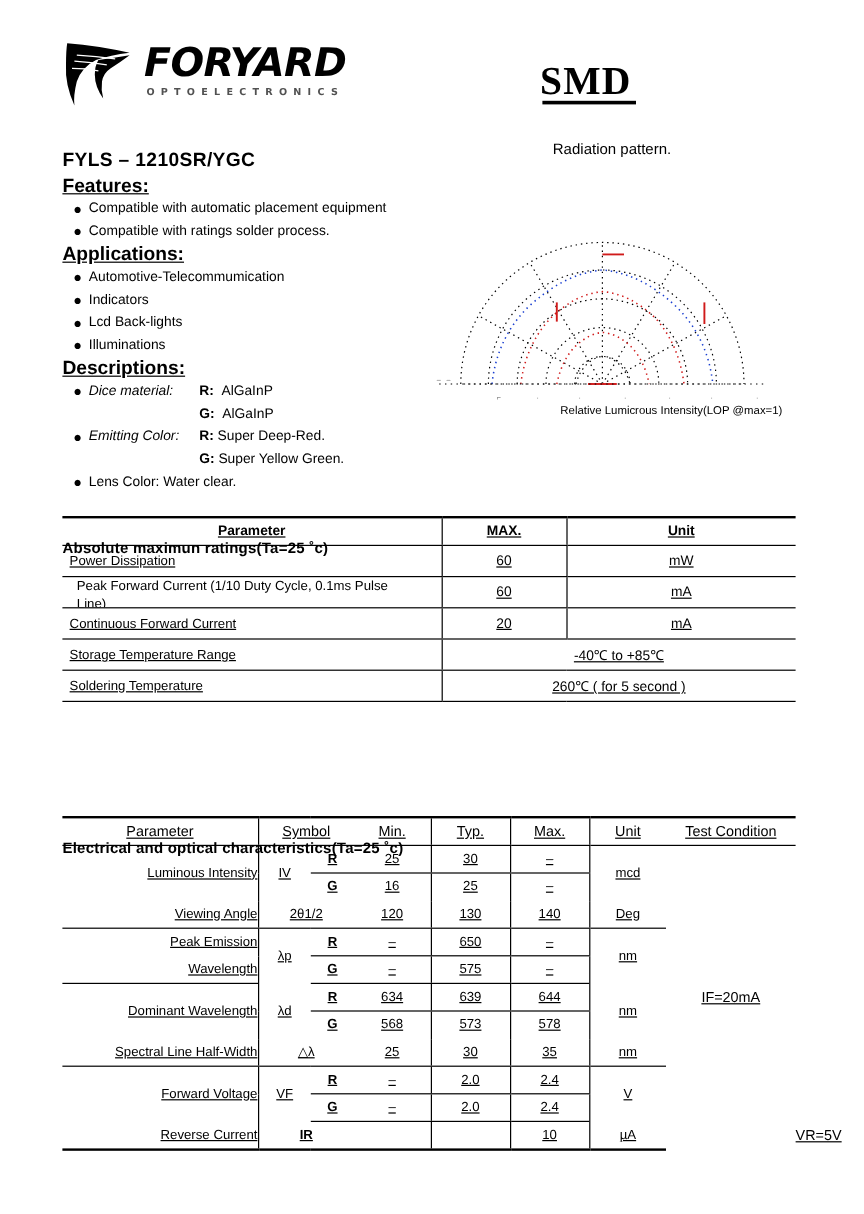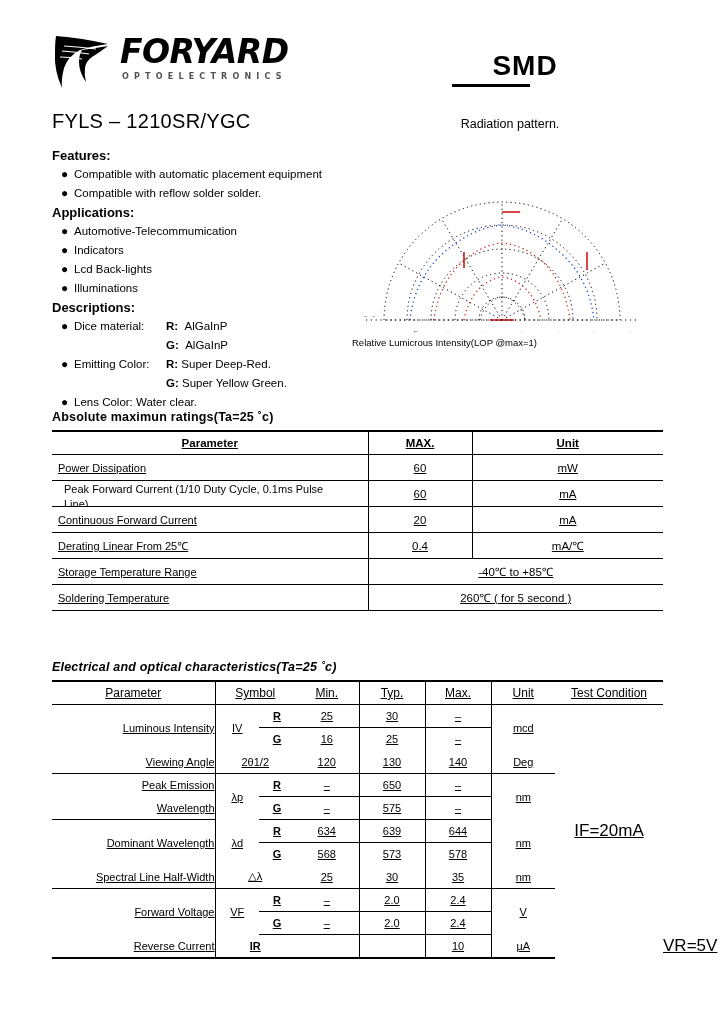--- a/index.html
+++ b/index.html
@@ -33,83 +33,85 @@
     position: absolute; left: 70px; top: 42px;
     font-family: "DejaVu Sans", sans-serif;
     font-size: 8px; font-weight: 700;
     letter-spacing: 5.2px;
     color: #3a3a3a;
     opacity: .88;
   }
 
   .smd {
     position: absolute; left: 450px; top: 50px;
-    width: 150px; text-align: center;
-    font-family: Liberation Sans, sans-serif;
-    font-size: 28px; font-weight: 700;
+    width: 150px; 
+    font-family: Liberation Serif, serif;
+    font-size: 33px; font-weight: 700;
     letter-spacing: 1px;
   }
   .smd-rule {
     position: absolute; left: 452px; top: 84px;
     width: 78px; height: 3px; background: #000;
   }
 
   
   .part-no {
-    position: absolute; left: 52px; top: 110px;
-    font-size: 20px; font-weight: 400;
+    position: absolute; left: 52px; top: 125px;
+    font-size: 16px; font-weight: 700;
     letter-spacing: .3px;
   }
   .radiation-title {
     position: absolute; left: 400px; top: 117px;
     width: 220px; text-align: center;
     font-size: 12.5px;
   }
 
   
   .spec { position: absolute; left: 52px; top: 146px; width: 360px; }
   .sec-head {
-    font-size: 13px; font-weight: 700;
+    font-size: 16px; font-weight: 700;
     line-height: 19px;
     margin: 0;
+    text-decoration: underline;
   }
   .bullet-row {
     display: flex; align-items: flex-start;
     line-height: 19px;
     font-size: 11.5px;
   }
   .bullet-dot {
     width: 22px; flex: 0 0 22px;
     font-size: 12px; line-height: 19px;
     text-align: left; padding-left: 9px;
     box-sizing: border-box;
   }
   .bullet-text { flex: 1 1 auto; font-size: 11.5px; }
   .sub-row { line-height: 19px; font-size: 11.5px; padding-left: 22px; }
-  .ind-1 { display: inline-block; width: 92px; }
+  .ind-1 { display: inline-block; width: 92px; font-style: italic; }
   .ind-2 { display: inline-block; width: 92px; }
   .b { font-weight: 700; }
 
   
   .radpat {
     position: absolute; left: 352px; top: 190px;
     width: 300px; height: 170px;
   }
   .radpat svg { display: block; }
   .radcap {
     position: absolute; left: 352px; top: 337px;
-    width: 300px; text-align: left;
+    width: 300px; text-align: right;
     font-size: 9.5px;
   }
 
   
   .tbl-title {
     position: absolute;
     font-size: 12.5px; font-weight: 700;
     letter-spacing: .2px;
+    margin-top: 40px;
   }
   table { border-collapse: collapse; font-size: 11px; text-decoration: underline; }
   table td, table th { padding: 0; font-weight: normal; }
 
   
   .t1 { position: absolute; left: 52px; top: 430px; width: 611px; }
   .t1 table { width: 611px; table-layout: fixed; }
   .t1 .c-param { width: 316px; }
   .t1 .c-max   { width: 104px; }
   .t1 .c-unit  { width: 191px; }
@@ -156,21 +158,21 @@
     border-bottom: 1.4px solid #000;
     height: 22px; font-size: 12px;
   }
   .t2 .vl { border-left: 1.2px solid #000; }
   .t2 .bb { border-bottom: 1.2px solid #000; }
   .t2 .bbt { border-bottom: 1px solid #000; }
   .t2 td.pname { text-align: right; padding-left: 6px; font-size: 11px; }
   .t2 .rg { font-weight: 700; font-size: 11px; }
   .t2 .tall { height: 23px; }
   .t2 .lastrule { border-bottom: 2.5px solid #000; }
-  .t2 .testcell { font-size: 17px; }
+  .t2 .testcell { font-size: 12px; }
 </style>
 </head>
 <body>
 
 <div class="page">
 
   <div class="header">
 
     <div class="logo-wrap">
       <div class="logo-mark">
@@ -196,21 +198,21 @@
   <div class="spec">
 
     <div class="sec-head">Features:</div>
 
     <div class="bullet-row">
       <span class="bullet-dot">●</span>
       <span class="bullet-text">Compatible with automatic placement equipment</span>
     </div>
     <div class="bullet-row">
       <span class="bullet-dot">●</span>
-      <span class="bullet-text">Compatible with reflow solder solder.</span>
+      <span class="bullet-text">Compatible with ratings solder process.</span>
     </div>
 
     <div class="sec-head">Applications:</div>
 
     <div class="bullet-row">
       <span class="bullet-dot">●</span>
       <span class="bullet-text">Automotive-Telecommumication</span>
     </div>
     <div class="bullet-row">
       <span class="bullet-dot">●</span>
@@ -350,41 +352,36 @@
           <td class="val vline">60</td>
           <td class="val vline">mA</td>
         </tr>
 
         <tr class="row">
           <td class="lab">Continuous Forward Current</td>
           <td class="val vline">20</td>
           <td class="val vline">mA</td>
         </tr>
 
-        <tr class="row">
-          <td class="lab">Derating Linear From 25℃</td>
-          <td class="val vline">0.4</td>
-          <td class="val vline">mA/℃</td>
-        </tr>
 
 
         <tr class="row">
           <td class="lab">Storage Temperature Range</td>
           <td class="val vline" colspan="2">-40℃ to +85℃</td>
         </tr>
 
         <tr class="row">
           <td class="lab">Soldering Temperature</td>
           <td class="val vline" colspan="2">260℃ ( for 5 second )</td>
         </tr>
       </tbody>
     </table>
   </div>
 
-  <div class="tbl-title" style="left:52px; top:660px;font-style:italic;">Electrical and optical characteristics(Ta=25  ˚c)</div>
+  <div class="tbl-title" style="left:52px; top:660px;">Electrical and optical characteristics(Ta=25  ˚c)</div>
 
   <div class="t2">
     <table>
       <colgroup>
         <col class="c-param">
           <col class="c-sym">
           <col class="c-rg">
           <col class="c-min">
         <col class="c-typ">
           <col class="c-max">

